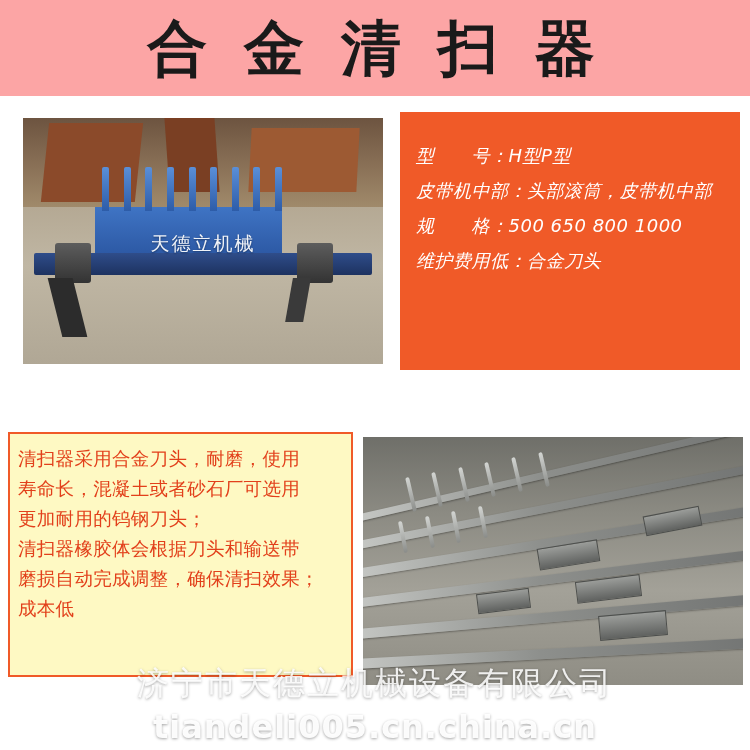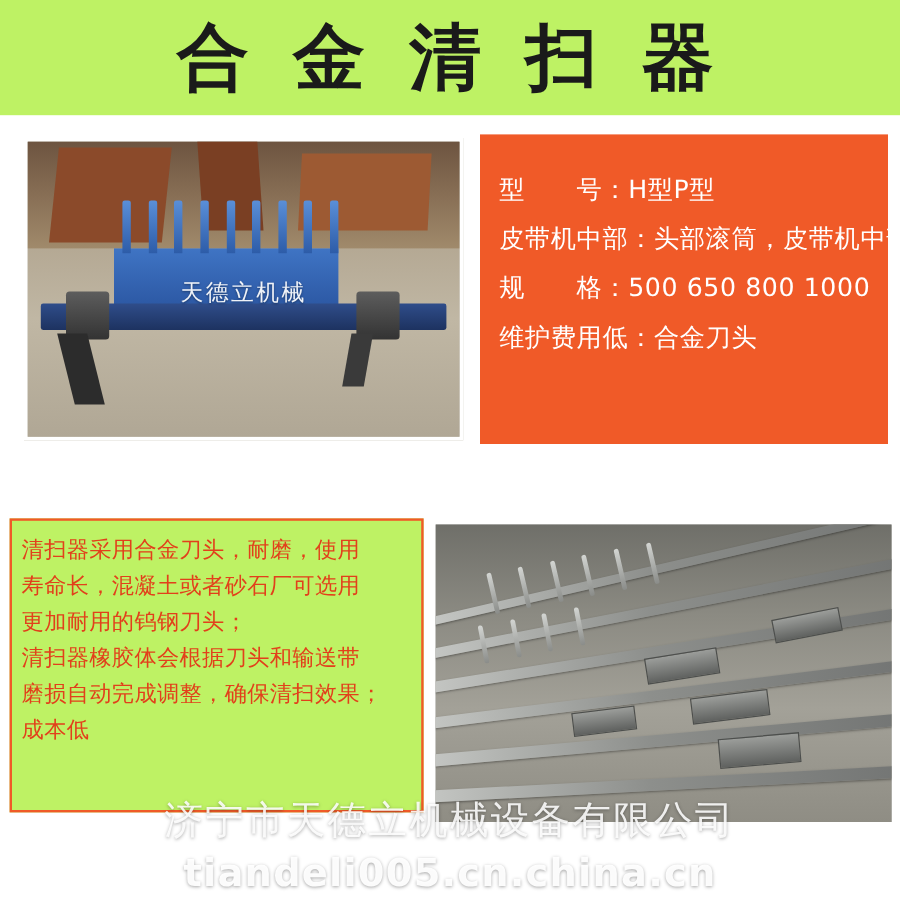--- a/index.html
+++ b/index.html
@@ -17,21 +17,21 @@
     width: 750px;
     height: 750px;
     background: #ffffff;
   }
 
   
   .header-band {
     position: absolute;
     left: 0; top: 0;
     width: 750px; height: 96px;
-    background: #bef264;
+    background: #fca5a5;
     display: flex;
     align-items: center;
     justify-content: center;
   }
   .header-title {
     color: #1a1a1a;
     font-size: 60px;
     font-weight: bold;
     letter-spacing: 8px;
     line-height: 1;
@@ -109,34 +109,35 @@
   
   .spec-box {
     position: absolute;
     left: 400px; top: 112px;
     width: 340px; height: 258px;
     background: #f05a28;
     padding: 26px 18px 10px 16px;
   }
   .spec-line {
     color: #ffffff;
-    font-size: 21px;
+    font-size: 18px;
     line-height: 1.95;
     white-space: nowrap;
     letter-spacing: .5px;
+    font-style: italic;
   }
 
   
   .desc-box {
     position: absolute;
     left: 8px; top: 432px;
     width: 345px; height: 245px;
     border: 2px solid #f05a28;
     padding: 10px 8px 8px 8px;
-    background: #bef264;
+    background: #fef9c3;
   }
   .desc-line {
     color: #e2401b;
     font-size: 18.5px;
     line-height: 1.62;
     letter-spacing: .3px;
   }
 
   
   .photo-bottom {

